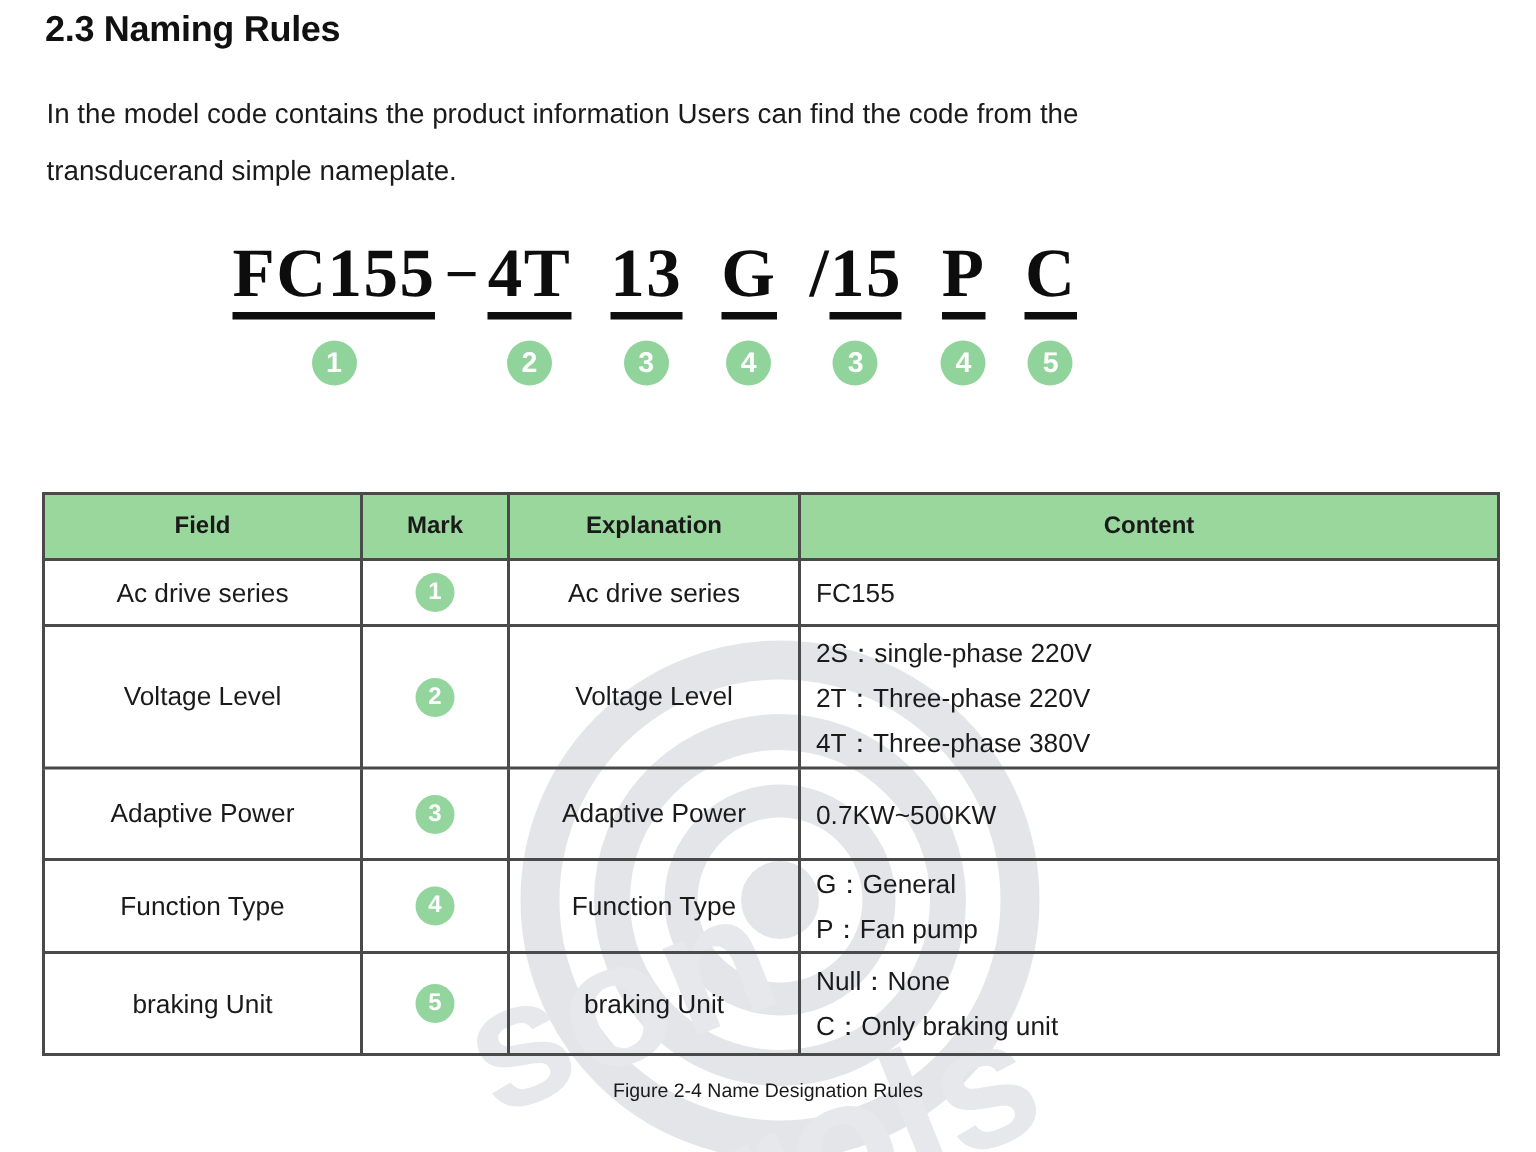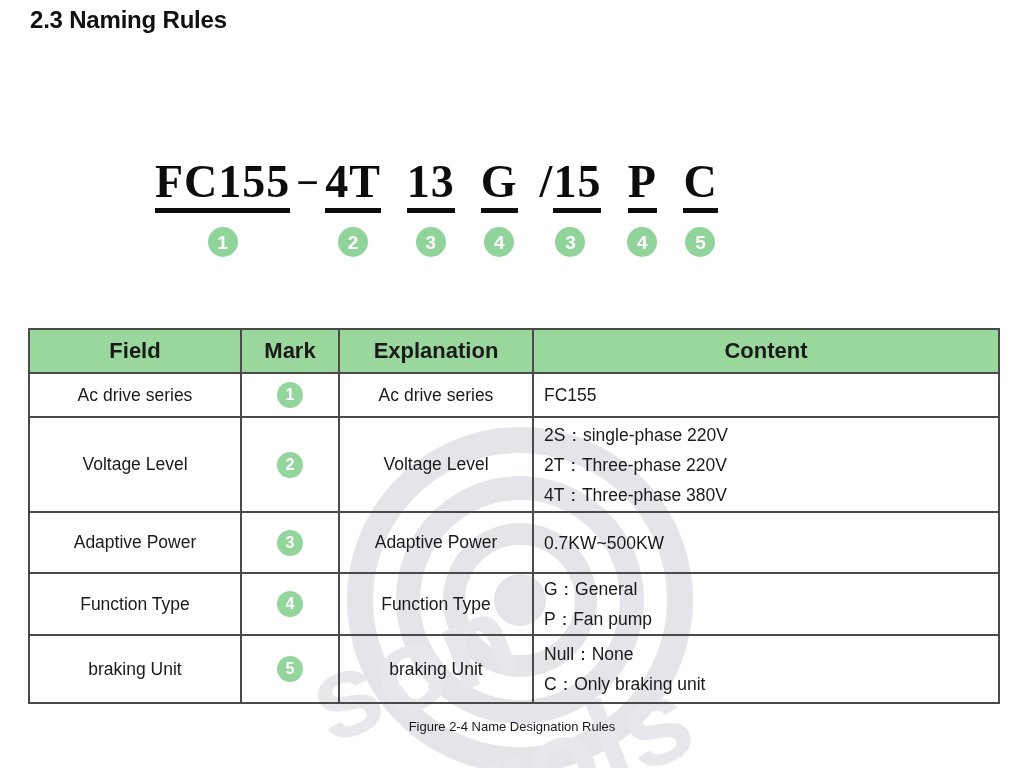--- a/index.html
+++ b/index.html
@@ -138,21 +138,21 @@
     padding: 0 10px;
     font-size: 17.5px;
     color: #1a1a1a;
     background: transparent;
   }
   table.naming thead th {
     background: #9ad79d;
     font-weight: bold;
     text-align: center;
     height: 42px;
-    font-size: 22px;
+    font-size: 16px;
   }
   td.c-field, td.c-expl {
     text-align: center;
     vertical-align: middle;
     margin-top: 29px;
   }
   td.c-mark {
     text-align: center;
     vertical-align: middle;
     padding: 0;
@@ -207,20 +207,22 @@
       <text x="500" y="830" transform="rotate(-22 500 830)">rols</text>
     </g>
   </svg>
 </div>
 
 <div class="page">
 
   <div class="section-heading">2.3 Naming Rules</div>
 
   <div class="intro">
+    <div>In the model code contains the product information Users can find the code from the</div>
+    <div>transducerand simple nameplate.</div>
   </div>
 
   <div class="code-block">
 
     <div class="code-seg">
       <div class="txtrow">
           <span class="ul">FC155</span>
         </div>
       <div class="badge-wrap">
           <span class="badge">1</span>

